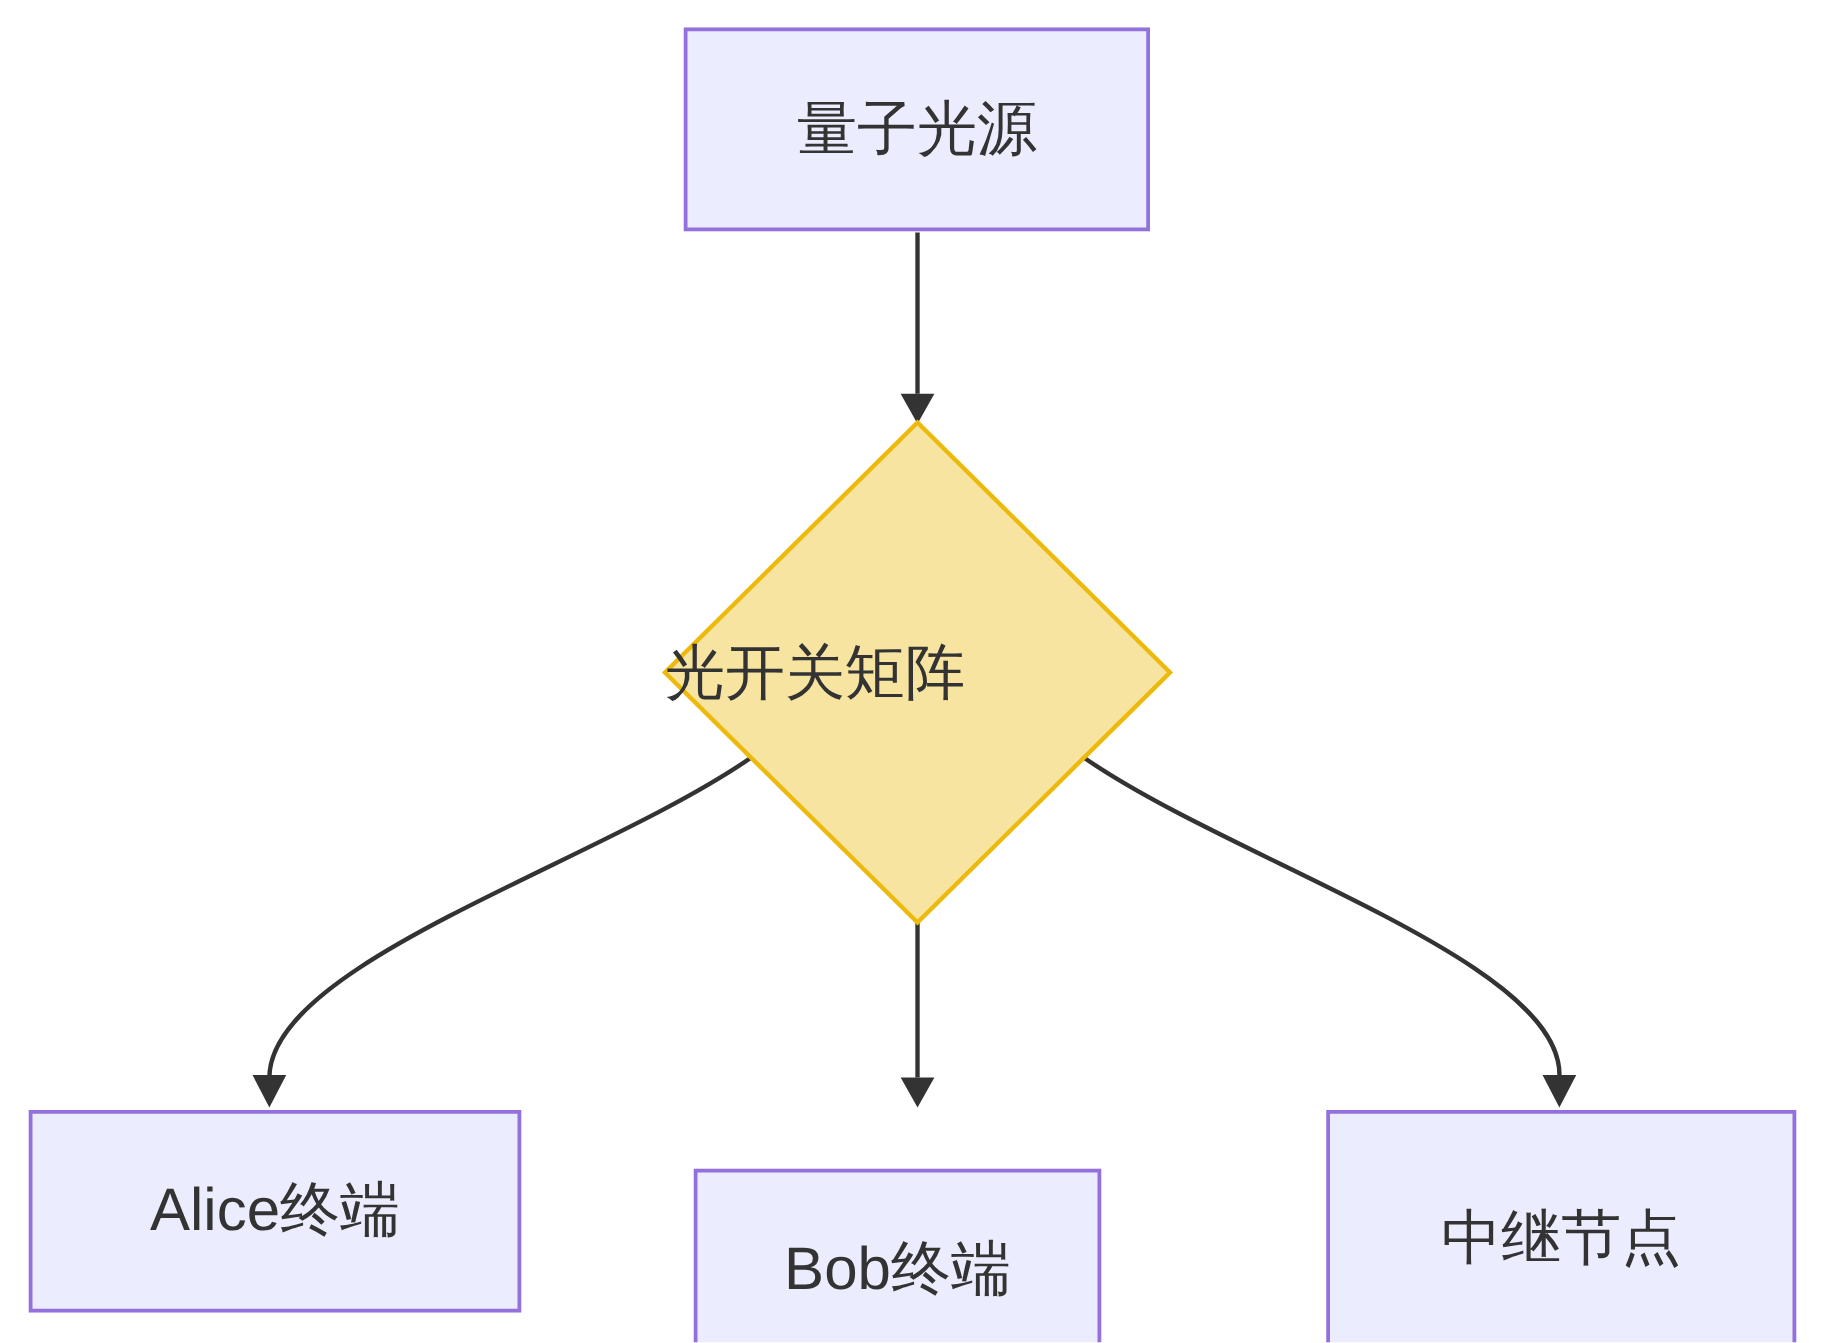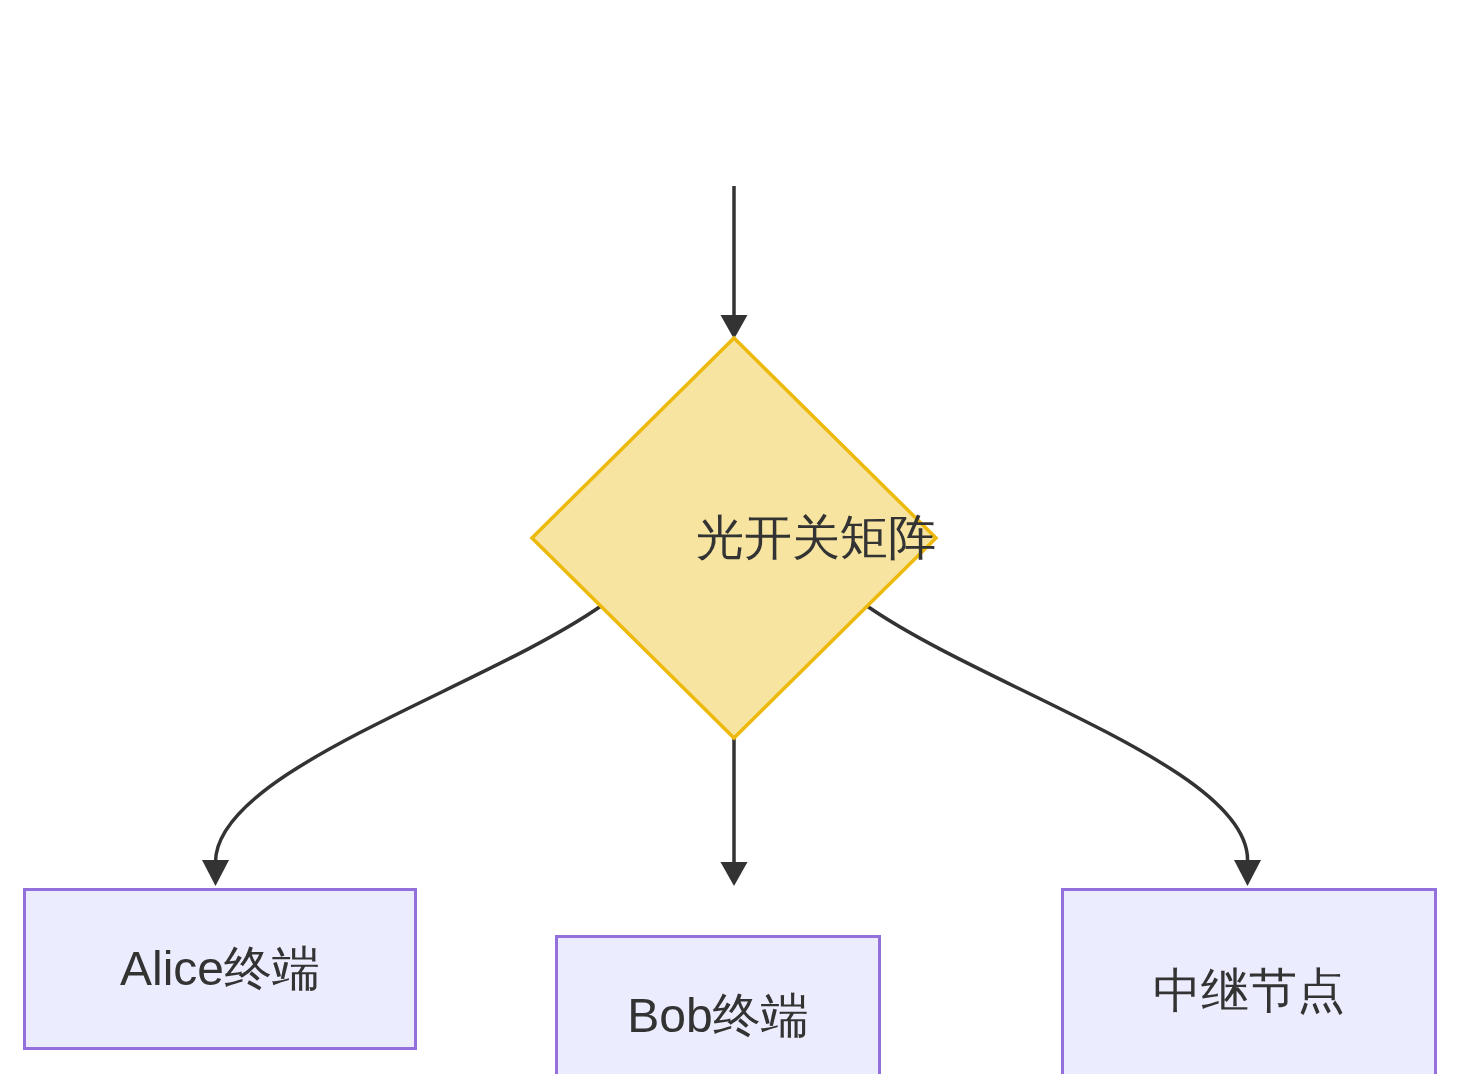--- a/index.html
+++ b/index.html
@@ -63,21 +63,21 @@
   #node-bob    { left: 555px; top: 935px; width: 326px; height: 162px; }
   #node-relay  { left:1061px; top: 888px; width: 376px; height: 206px; }
   .diamond-label {
     position: absolute;
     left: 532px;
     top: 338px;
     width: 404px;
     height: 400px;
     display: flex;
     align-items: center;
-    justify-content: flex-end;
+    justify-content: flex-start;
     font-size: 48px;
     white-space: nowrap;
     pointer-events: none;
   }
 </style>
 </head>
 <body>
 
 <div class="canvas">
 
@@ -99,20 +99,23 @@
     </g>
 
     <g>
       <path class="edge-path" d="M 867 606 C 988 690, 1252 770, 1247.5 862"></path>
       <polygon class="arrowhead" points="1234,860 1261,860 1247.5,886"></polygon>
     </g>
 
     <polygon class="diamond-shape" points="734,338 936,538 734,738 532,538"></polygon>
   </svg>
 
+  <div class="node" id="node-source">
+    <span>量子光源</span>
+  </div>
 
   <div class="diamond-label">
     <span>光开关矩阵</span>
   </div>
 
   <div class="node" id="node-alice">
     <span>Alice终端</span>
   </div>
 
   <div class="node" id="node-bob">

